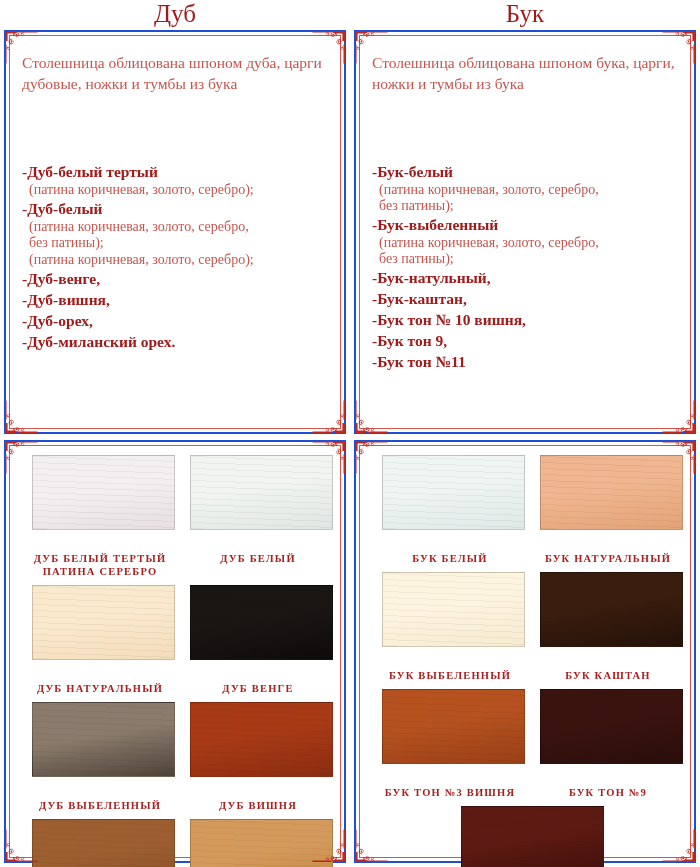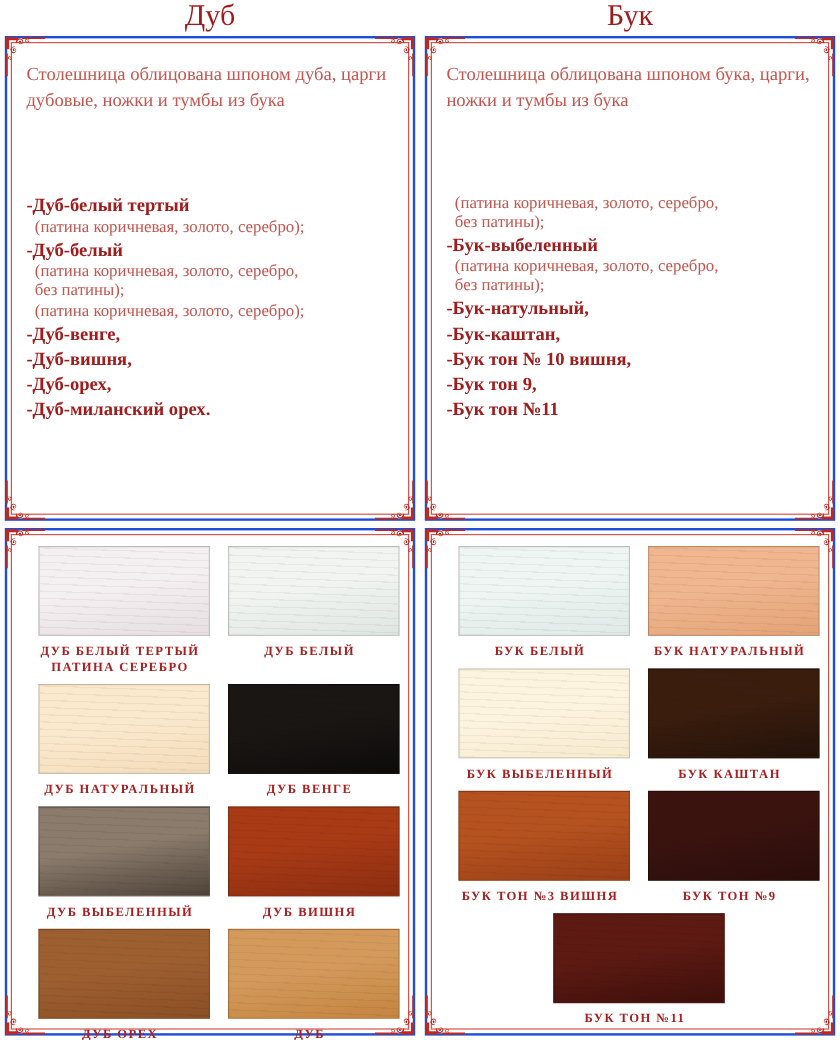--- a/index.html
+++ b/index.html
@@ -118,21 +118,21 @@
     position: absolute; inset: 0;
     background-image: repeating-linear-gradient(
        2deg,
        rgba(0,0,0,0.055) 0px, rgba(0,0,0,0.055) 1px,
        rgba(255,255,255,0.045) 1px, rgba(255,255,255,0.045) 3px,
        rgba(0,0,0,0.0) 3px, rgba(0,0,0,0.0) 6px);
     mix-blend-mode: multiply;
     opacity: .85;
   }
   .swatch-label {
-    margin-top: 7px;
+    margin-top: 22px;
     color: #a82020;
     font-size: 10.5px;
     font-weight: bold;
     letter-spacing: 1.2px;
     line-height: 13px;
     font-family: "Liberation Serif", serif;
     white-space: pre-line;
   }
   .swatch.centered { margin-left: 25%; }
 </style>
@@ -377,20 +377,21 @@
           <path d="M14.5 1h19v1.5h-19z"></path>
           <path d="M1 14.5h1.5v19H1z"></path>
         </g>
           </svg>
       </span>
 
       <div class="desc">Столешница облицована шпоном бука, царги, ножки и тумбы из бука</div>
 
       <ul class="opts">
           <li class="opt">
+            <span class="opt-name">-Бук-белый</span>
             <span class="opt-note">(патина коричневая, золото, серебро,</span>
             <span class="opt-note">без патины);</span>
           </li>
           <li class="opt">
             <span class="opt-name">-Бук-выбеленный</span>
             <span class="opt-note">(патина коричневая, золото, серебро,</span>
             <span class="opt-note">без патины);</span>
           </li>
           <li class="opt">
             <span class="opt-name">-Бук-натульный,</span>

